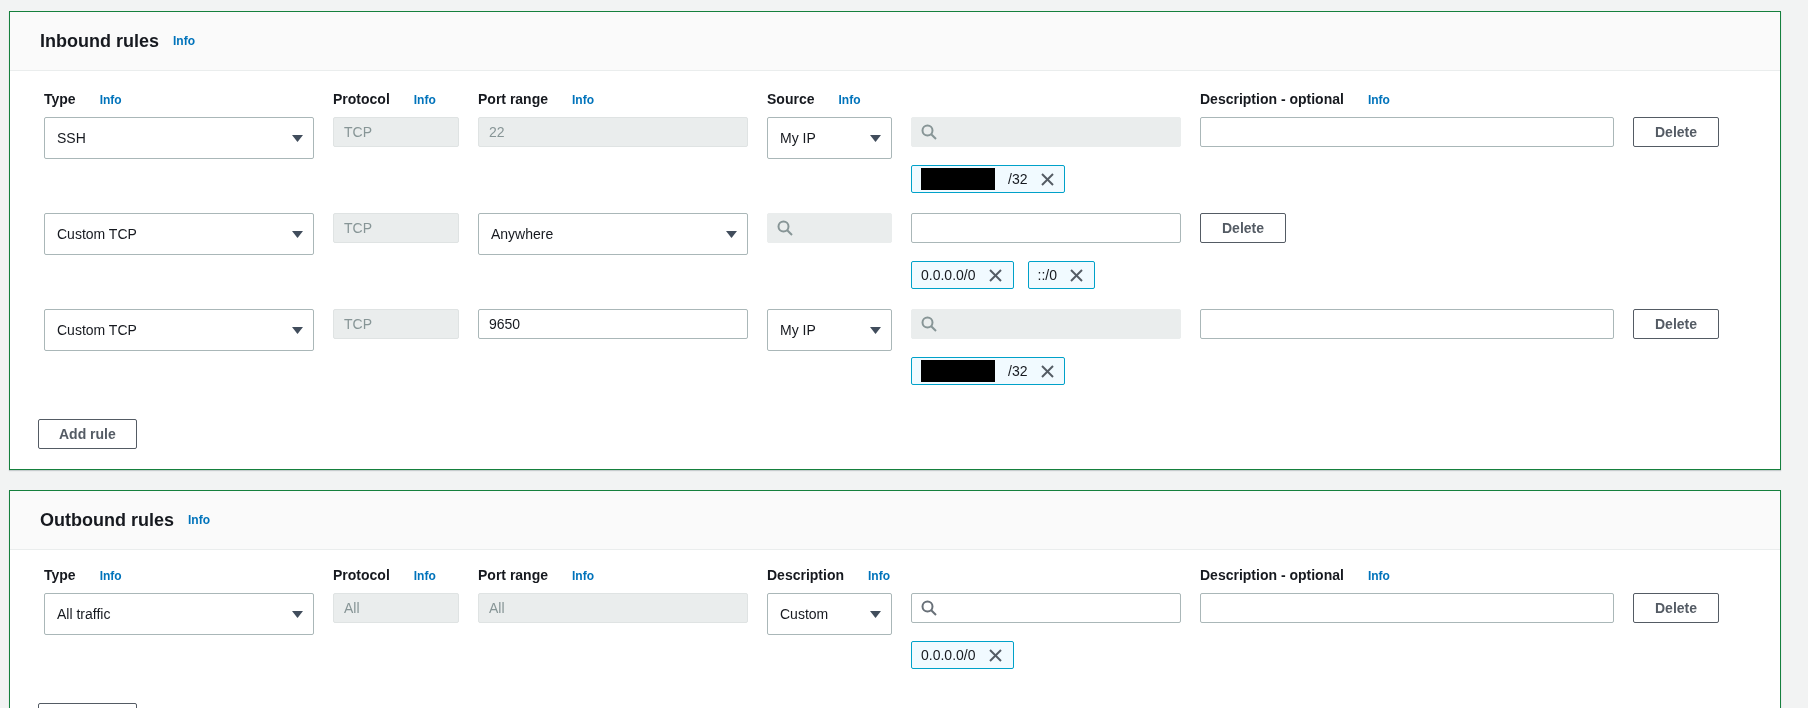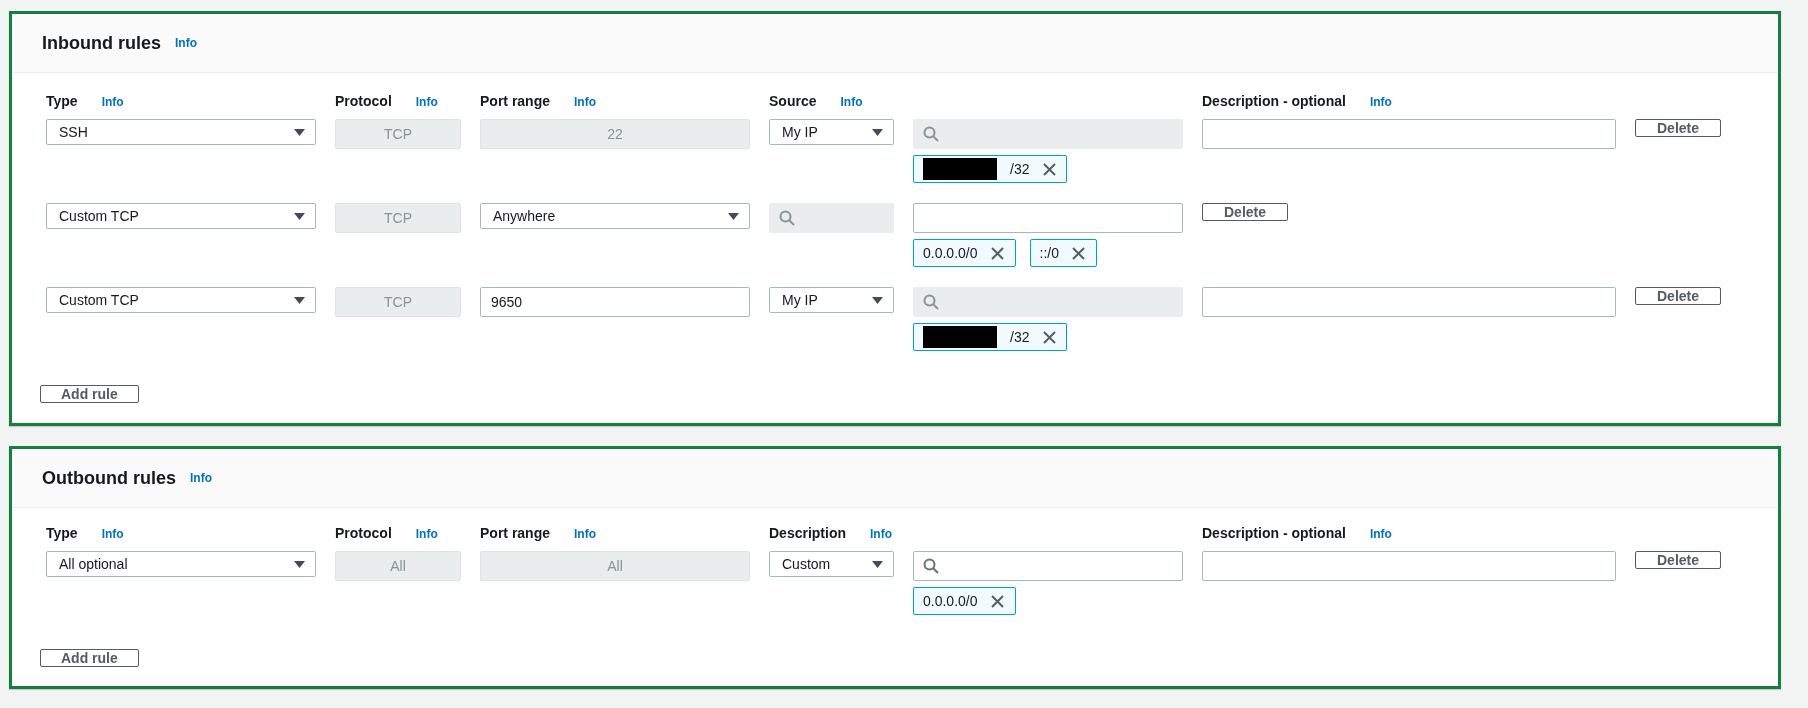--- a/index.html
+++ b/index.html
@@ -7,21 +7,21 @@
   body {
     background:#f2f3f3;
     font-family:"Liberation Sans", sans-serif;
     color:#16191f;
     font-size:14px;
   }
   .page { padding:11px 27px 12px 9px; }
 
   .card {
     background:#ffffff;
-    border:3px solid #15803d;
+    border:1px solid #15803d;
     box-shadow:0 1px 1px rgba(0,28,36,0.18);
     margin-bottom:20px;
   }
   .card-header {
     height:59px;
     background:#fafafa;
     border-bottom:1px solid #eaeded;
     display:flex; align-items:center;
     padding-left:30px; gap:14px;
   }
@@ -38,37 +38,37 @@
     column-gap:19px;
     align-items:start;
   }
   .label-row { margin-bottom:10px; }
   .col-label { display:flex; align-items:baseline; gap:24px; }
   .col-label .lbl { font-size:14px; font-weight:700; color:#16191f; }
 
   .rule-block { margin-bottom:20px; }
 
   .select {
-    height:26px; background:#fff;
+    height:42px; background:#fff;
     border:1px solid #aab7b8; border-radius:2px;
     display:flex; align-items:center; justify-content:space-between;
     padding:0 10px 0 12px; cursor:pointer;
   }
   .select .sel-text { font-size:14px; color:#16191f; }
   .caret { width:11px; height:7px; flex:0 0 auto; }
 
   .text-input {
     height:30px; width:100%;
     border:1px solid #aab7b8; border-radius:2px;
     background:#fff; color:#16191f;
     font-size:14px; font-family:"Liberation Sans", sans-serif;
     padding:0 10px; outline:none;
   }
   .text-input.disabled {
-    background:#eaeded; border-color:#dfe3e3; color:#879596;text-align:center;
+    background:#eaeded; border-color:#dfe3e3; color:#879596;
   }
 
   .search-box {
     height:30px; width:100%;
     border-radius:2px;
     display:flex; align-items:center;
     padding:0 9px; gap:8px;
   }
   .search-box.disabled { background:#eaeded; border:1px solid #eaeded; }
   .search-box.enabled { background:#fff; border:1px solid #aab7b8; }
@@ -93,21 +93,21 @@
     margin-right:1px;
   }
   .token .tok-text { white-space:nowrap; }
   .token-x {
     background:none; border:none; cursor:pointer;
     width:16px; height:16px; padding:0;
     display:flex; align-items:center; justify-content:center;
   }
 
   .btn {
-    height:18px;
+    height:30px;
     background:#fff;
     border:1px solid #545b64; border-radius:2px;
     color:#545b64; font-weight:700; font-size:14px;
     font-family:"Liberation Sans", sans-serif;
     padding:0 20px; cursor:pointer; white-space:nowrap;
   }
   .delete-btn { width:86px; padding:0; }
   .add-rule { margin-top:14px; margin-left:-6px; }
 </style>
 </head>
@@ -305,21 +305,21 @@
         </div>
         <div class="col-label" style="grid-column:6">
           <span class="lbl">Description - optional</span>
           <a class="info-link">Info</a>
         </div>
       </div>
 
       
       <div class="rule-grid rule-block">
         <div class="select">
-          <span class="sel-text">All optional</span>
+          <span class="sel-text">All traffic</span>
           <svg class="caret" viewBox="0 0 11 7">
               <use href="#icon-caret"></use>
             </svg>
         </div>
         <input class="text-input disabled" readonly="" value="All" style="">
         <input class="text-input disabled" readonly="" value="All" style="">
         <div class="select">
           <span class="sel-text">Custom</span>
           <svg class="caret" viewBox="0 0 11 7">
               <use href="#icon-caret"></use>

